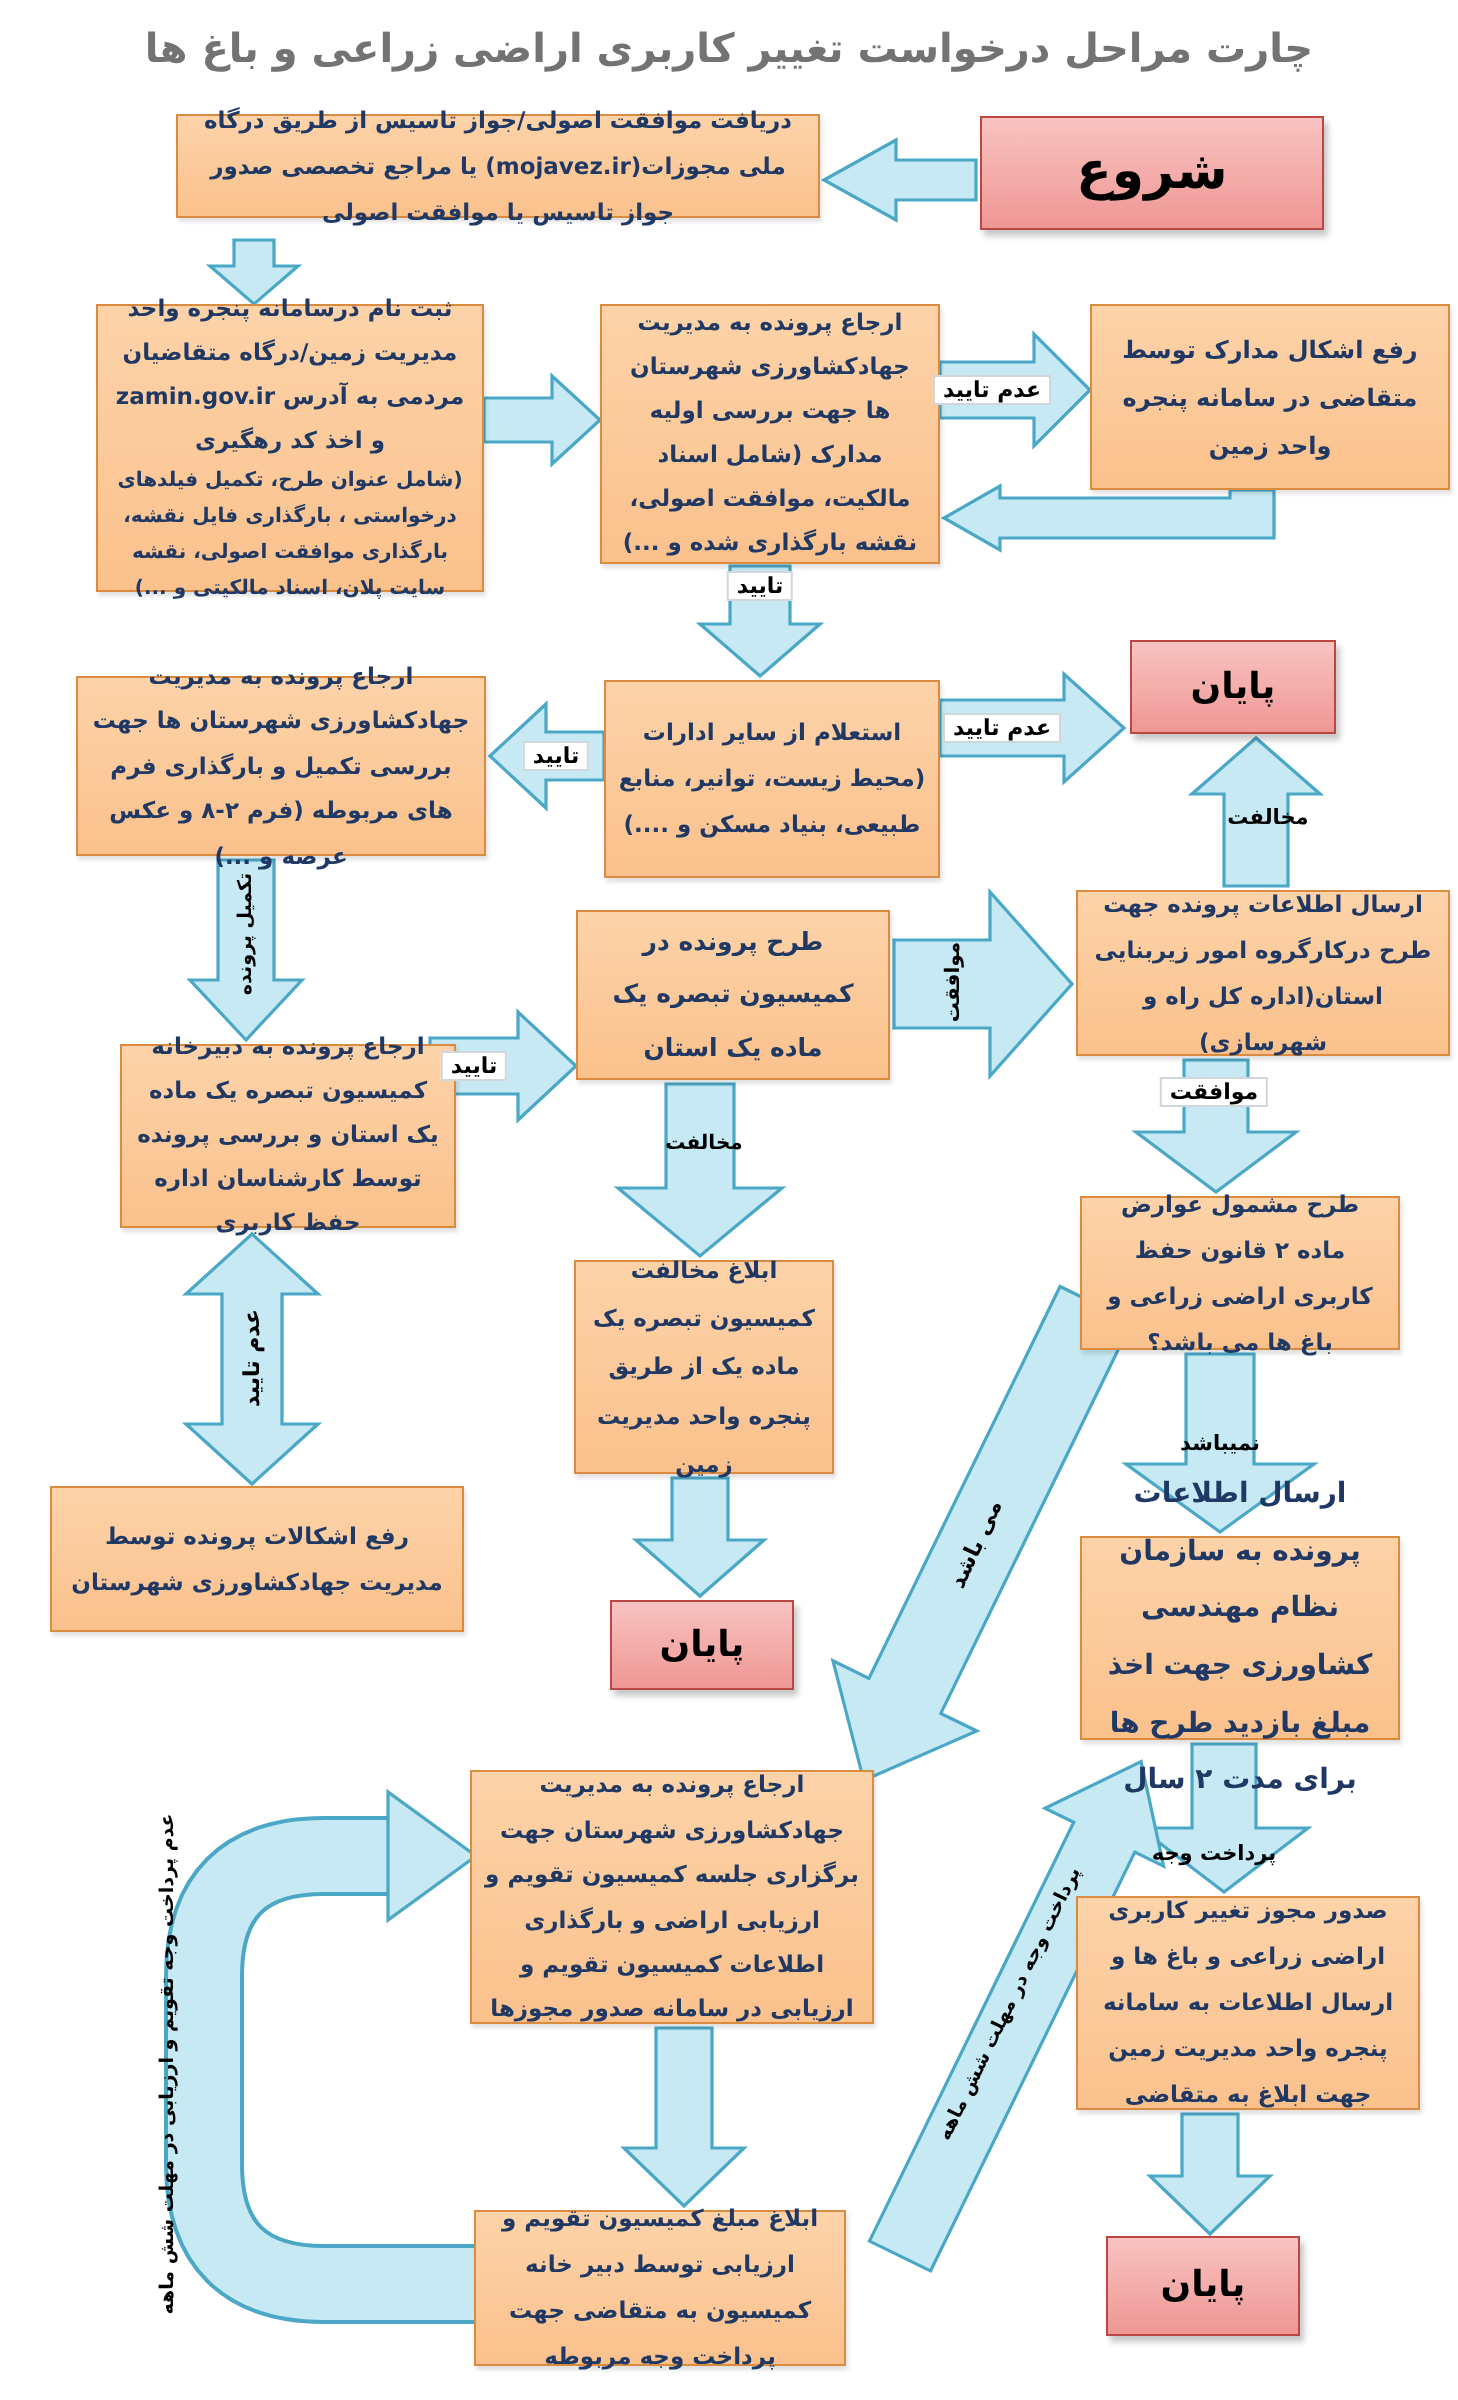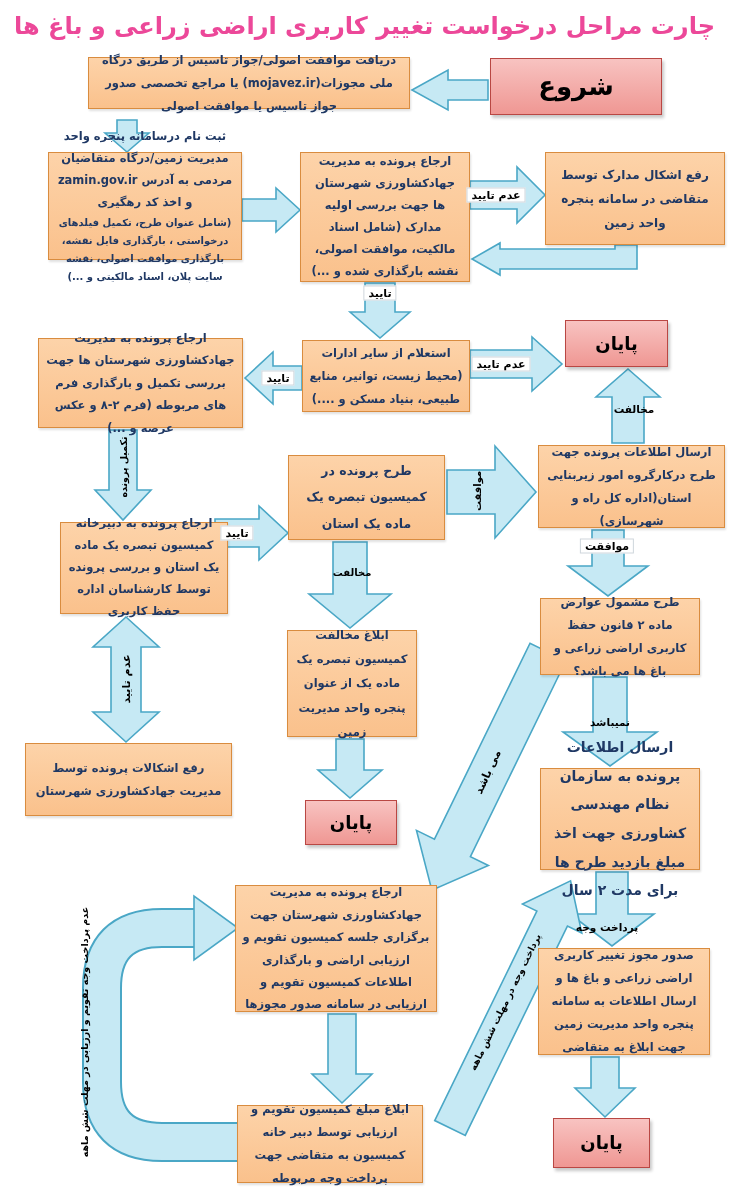--- a/index.html
+++ b/index.html
@@ -4,21 +4,21 @@
 <style>
   html,body{margin:0;padding:0;background:#ffffff;}
   #stage{
     position:relative;width:729px;height:1200px;background:#ffffff;overflow:hidden;
     font-family:"DejaVu Sans", sans-serif;direction:rtl;
   }
   #arrow-layer{position:absolute;left:0;top:0;z-index:1;}
   .blockarrow{fill:#C6E9F4;stroke:#4AA7C6;stroke-width:1.6;stroke-linejoin:miter;}
   .page-title{
     position:absolute;left:0;right:0;top:12px;text-align:center;z-index:3;
-    font-size:24px;font-weight:bold;color:#ec4899;
+    font-size:20px;font-weight:bold;color:#737373;
   }
   .node{
     position:absolute;z-index:2;box-sizing:border-box;
     background:linear-gradient(180deg,#FDD3A9 0%,#FAC18C 100%);
     border:1.6px solid #D98C3F;
     color:#1F3864;font-weight:bold;text-align:center;
     display:flex;flex-direction:column;align-items:center;justify-content:center;
     padding:3px 6px;line-height:1.85;
     box-shadow:1px 2px 2px rgba(0,0,0,0.12);
   }
@@ -84,50 +84,50 @@
   <div class="node pink" style="left:305px;top:800px;width:92px;height:45px;font-size:18px">
       <span>پایان</span>
     </div>
   <div class="node pink" style="left:553px;top:1118px;width:97px;height:50px;font-size:18px">
       <span>پایان</span>
     </div>
 
   <div class="node" style="left:88px;top:57px;width:322px;height:52px;font-size:11.5px;line-height:2">
       <span>دریافت موافقت اصولی/جواز تاسیس از طریق درگاه ملی مجوزات(mojavez.ir) یا مراجع تخصصی صدور جواز تاسیس یا موافقت اصولی</span>
     </div>
-  <div class="node" style="left:48px;top:152px;width:194px;height:108px;font-size:11.5px;line-height:1.9">
+  <div class="node" style="left:48px;top:152px;width:194px;height:144px;font-size:11.5px;line-height:1.9">
     <span>ثبت نام درسامانه پنجره واحد مدیریت زمین/درگاه متقاضیان مردمی به آدرس zamin.gov.ir و اخذ کد رهگیری</span>
     <span class="note">(شامل عنوان طرح، تکمیل فیلدهای درخواستی ، بارگذاری فایل نقشه، بارگذاری موافقت اصولی، نقشه سایت پلان، اسناد مالکیتی و ...)</span>
   </div>
   <div class="node" style="left:300px;top:152px;width:170px;height:130px;font-size:11.5px;line-height:1.9">
       <span>ارجاع پرونده به مدیریت جهادکشاورزی شهرستان ها جهت بررسی اولیه مدارک (شامل اسناد مالکیت، موافقت اصولی، نقشه بارگذاری شده و ...)</span>
     </div>
   <div class="node" style="left:545px;top:152px;width:180px;height:93px;font-size:12px;line-height:2">
       <span>رفع اشکال مدارک توسط متقاضی در سامانه پنجره واحد زمین</span>
     </div>
-  <div class="node" style="left:302px;top:340px;width:168px;height:72px;font-size:11.5px;line-height:2">
+  <div class="node" style="left:302px;top:340px;width:168px;height:99px;font-size:11.5px;line-height:2">
       <span>استعلام از سایر ادارات (محیط زیست، توانیر، منابع طبیعی، بنیاد مسکن و ....)</span>
     </div>
   <div class="node" style="left:38px;top:338px;width:205px;height:90px;font-size:11.5px;line-height:1.95">
       <span>ارجاع پرونده به مدیریت جهادکشاورزی شهرستان ها جهت بررسی تکمیل و بارگذاری فرم های مربوطه (فرم ۲-۸ و عکس عرصه و ...)</span>
     </div>
   <div class="node" style="left:60px;top:522px;width:168px;height:92px;font-size:11.5px;line-height:1.9">
       <span>ارجاع پرونده به دبیرخانه کمیسیون تبصره یک ماده یک استان و بررسی پرونده توسط کارشناسان اداره حفظ کاربری</span>
     </div>
   <div class="node" style="left:288px;top:455px;width:157px;height:85px;font-size:12.5px;line-height:2.1">
       <span>طرح پرونده در کمیسیون تبصره یک ماده یک استان</span>
     </div>
   <div class="node" style="left:538px;top:445px;width:187px;height:83px;font-size:11.5px;line-height:2">
       <span>ارسال اطلاعات پرونده جهت طرح درکارگروه امور زیربنایی استان(اداره کل راه و شهرسازی)</span>
     </div>
   <div class="node" style="left:540px;top:598px;width:160px;height:77px;font-size:11.5px;line-height:2">
       <span>طرح مشمول عوارض ماده ۲ قانون حفظ کاربری اراضی زراعی و باغ ها می باشد؟</span>
     </div>
   <div class="node" style="left:287px;top:630px;width:130px;height:107px;font-size:11.5px;line-height:2.1">
-      <span>ابلاغ مخالفت کمیسیون تبصره یک ماده یک از عنوان پنجره واحد مدیریت زمین</span>
+      <span>ابلاغ مخالفت کمیسیون تبصره یک ماده یک از طریق پنجره واحد مدیریت زمین</span>
     </div>
   <div class="node" style="left:25px;top:743px;width:207px;height:73px;font-size:11.5px;line-height:2">
       <span>رفع اشکالات پرونده توسط مدیریت جهادکشاورزی شهرستان</span>
     </div>
   <div class="node" style="left:540px;top:768px;width:160px;height:102px;font-size:14px;line-height:2.05">
       <span>ارسال اطلاعات پرونده به سازمان نظام مهندسی کشاورزی جهت اخذ مبلغ بازدید طرح ها برای مدت ۲ سال</span>
     </div>
   <div class="node" style="left:235px;top:885px;width:202px;height:127px;font-size:11.5px;line-height:1.95">
       <span>ارجاع پرونده به مدیریت جهادکشاورزی شهرستان جهت برگزاری جلسه کمیسیون تقویم و ارزیابی اراضی و بارگذاری اطلاعات کمیسیون تقویم و ارزیابی در سامانه صدور مجوزها</span>
     </div>

